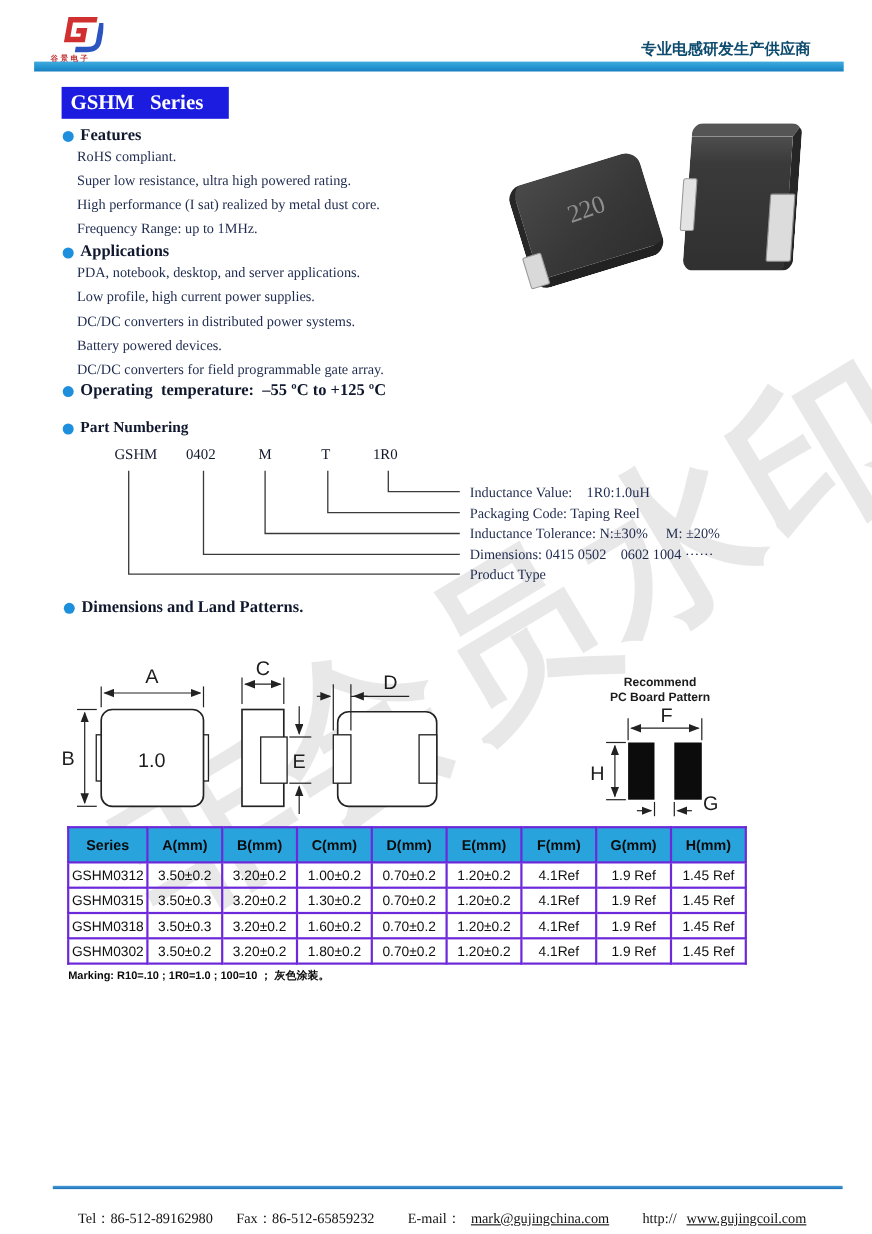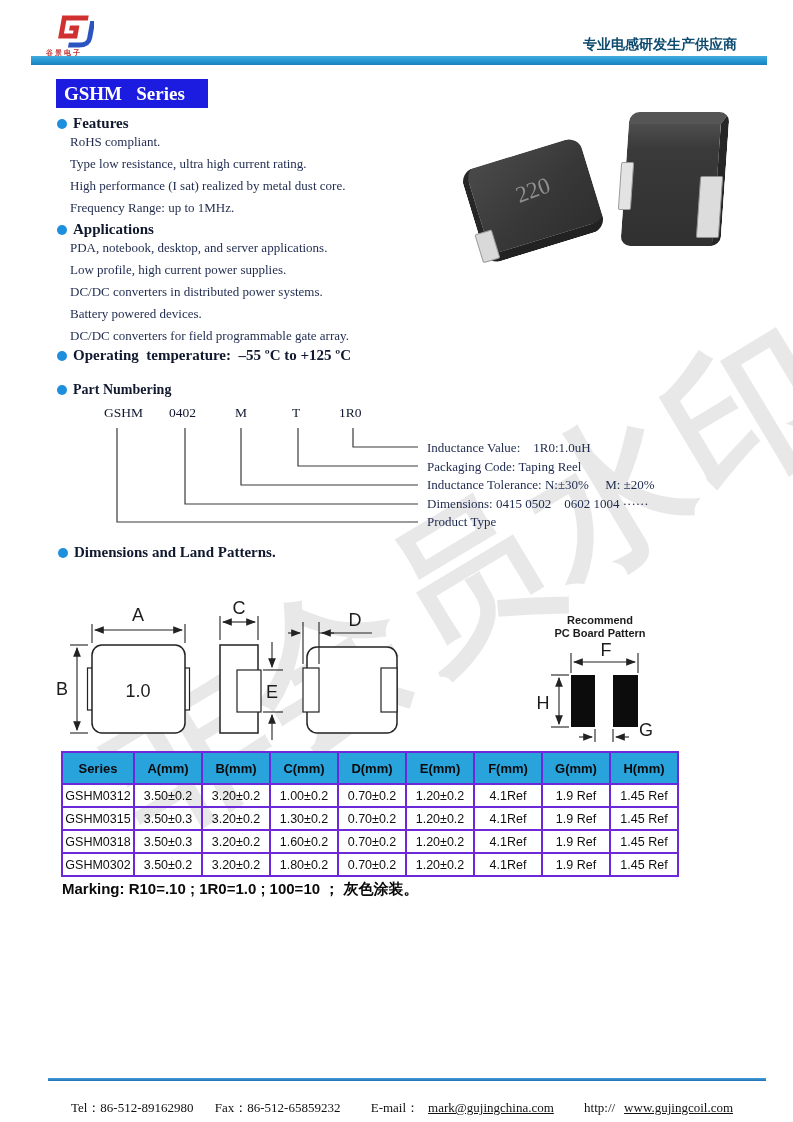--- a/index.html
+++ b/index.html
@@ -64,21 +64,21 @@
     border:1px solid #909090;border-radius:2px;}
 
   
   #dim-table{left:61px;top:751px;border-collapse:collapse;table-layout:fixed;width:616px;
     font-family:"Liberation Sans",sans-serif;}
   #dim-table th,#dim-table td{border:2px solid #6d28d9;text-align:center;padding:0;}
   #dim-table th{background:#29a3dc;color:#0a0a0a;font-size:13px;height:30px;}
   #dim-table td{font-size:12.5px;color:#0f0f0f;height:21px;}
   col.c-series{width:72px;} col.c-eq{width:68px;}
 
-  #marking{left:62px;top:880px;font-size:15px;font-weight:bold;color:#0a0a0a;}
+  #marking{left:62px;top:880px;font-size:10px;font-weight:bold;color:#0a0a0a;}
 
   
   #footline{left:48px;top:1078px;width:718px;height:3px;
     background:linear-gradient(180deg,#4aa0d8,#1c6fb8);}
   #footer{left:0;right:0;top:1099px;text-align:center;font-size:13px;color:#101010;margin-left:11px;}
   #footer span{margin:0 9px;}
   #footer a{color:#101010;text-decoration:underline;}
 </style>
 </head>
 <body>
@@ -98,21 +98,21 @@
   <div id="topbar" class="abs z"></div>
 
   <div id="titlebox" class="abs z">GSHM   Series</div>
 
   <div class="abs z sec-head h15" style="left:57px;top:115px;">
     <span class="dot"></span>
     <span>Features</span>
   </div>
   <div class="abs z items" style="left:70px;top:131px;">
     <div>RoHS compliant.</div>
-    <div>Type low resistance, ultra high current rating.</div>
+    <div>Super low resistance, ultra high powered rating.</div>
     <div>High performance (I sat) realized by metal dust core.</div>
     <div>Frequency Range: up to 1MHz.</div>
   </div>
 
   <div class="abs z sec-head h15" style="left:57px;top:221px;">
     <span class="dot"></span>
     <span>Applications</span>
   </div>
   <div class="abs z items" style="left:70px;top:237px;">
     <div>PDA, notebook, desktop, and server applications.</div>

